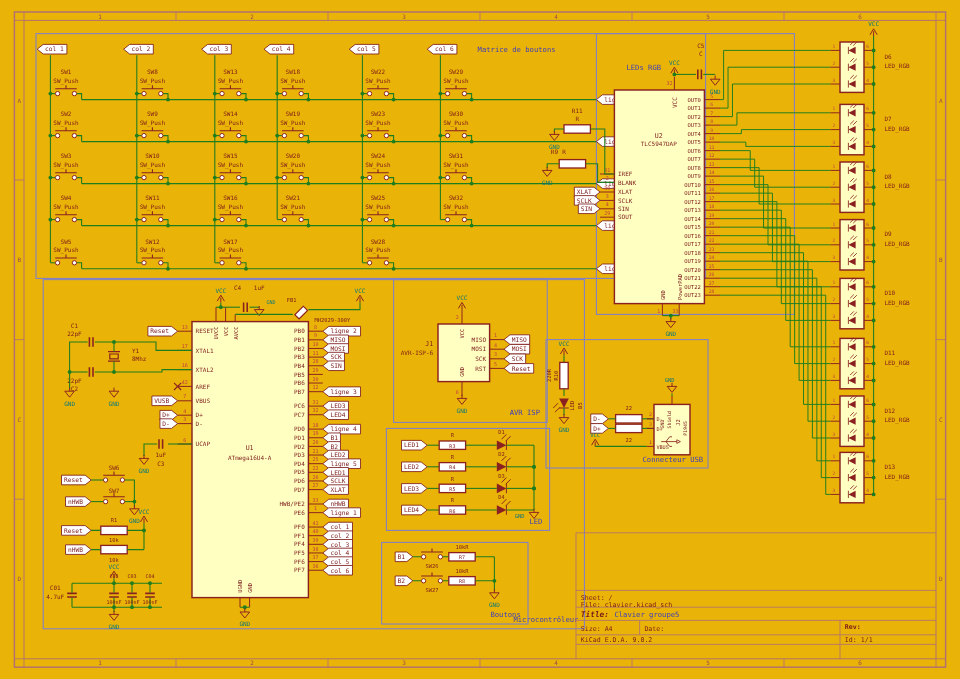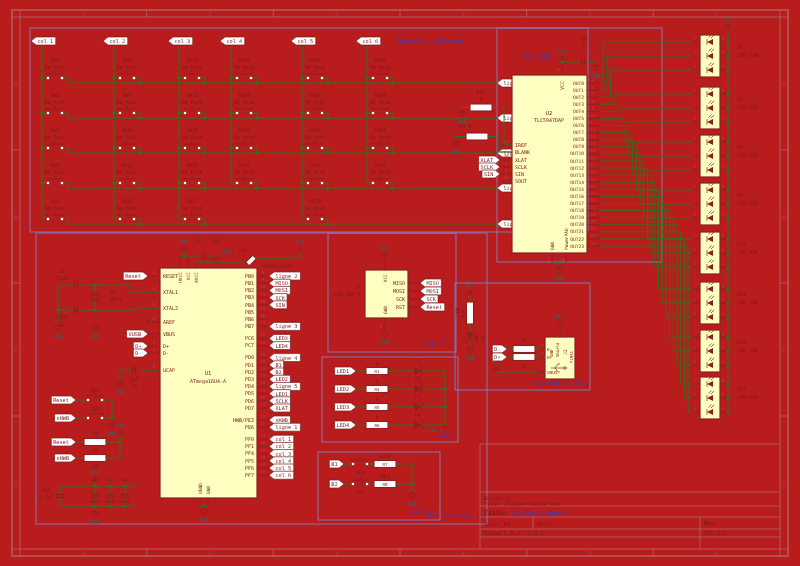--- a/index.html
+++ b/index.html
@@ -1,16 +1,16 @@
 <!DOCTYPE html>
 <html><head>
 <meta charset="utf-8">
 <style>
   html,body{margin:0;padding:0;background:#fff;}
-  #canvas{position:relative;width:800px;height:566px;background:#b91c1c;overflow:hidden;}
+  #canvas{position:relative;width:800px;height:566px;background:#eab308;overflow:hidden;}
   svg{position:absolute;left:0;top:0;}
   svg text{font-family:"DejaVu Sans Mono","Liberation Mono",monospace;}
 </style>
 </head>
 <body>
 
 <div id="canvas">
   <svg id="sch" width="800" height="566" viewBox="0 0 800 566">
       <rect x="12" y="10" width="776" height="546" fill="none" stroke="#b07070" stroke-width="1.2"></rect>
       <rect x="20" y="17" width="760" height="532" fill="none" stroke="#b07070" stroke-width="0.8"></rect>

